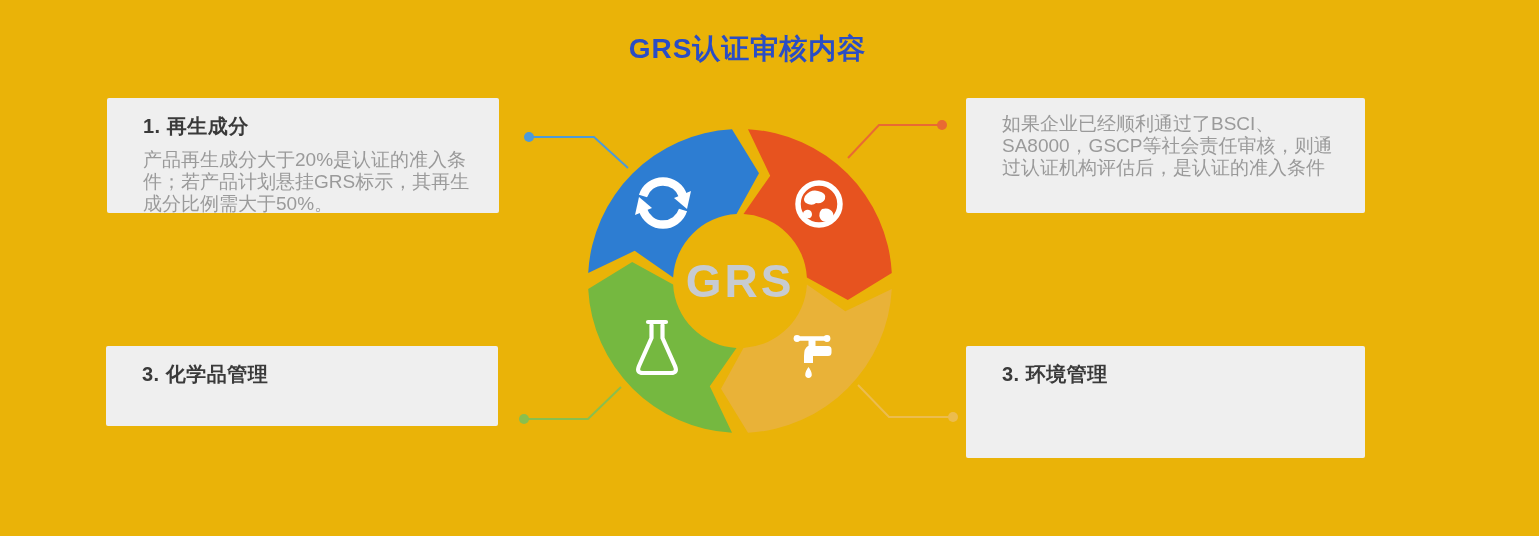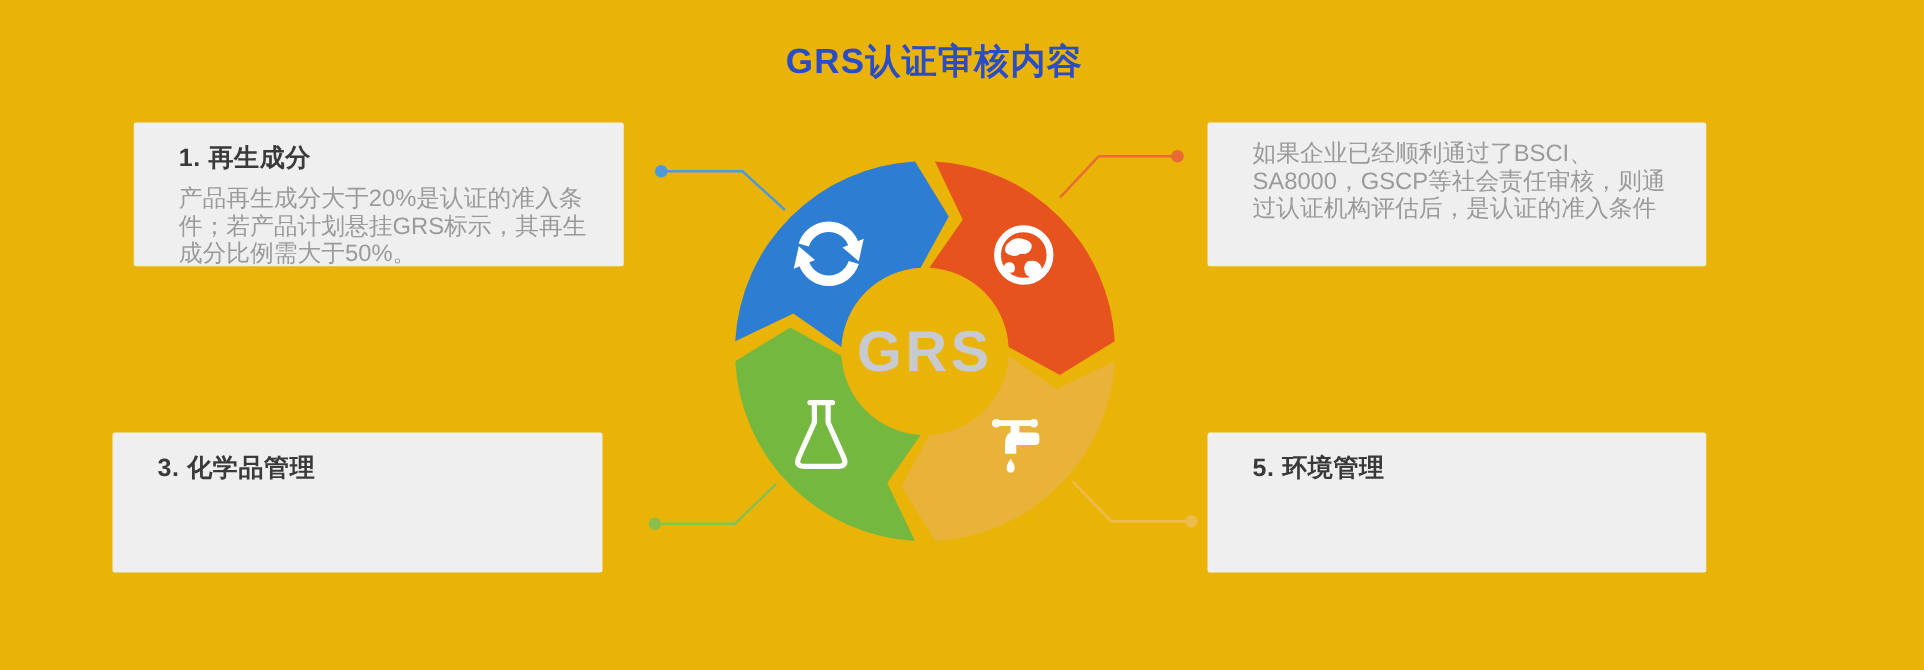--- a/index.html
+++ b/index.html
@@ -15,21 +15,21 @@
 
   .card {
     position:absolute; background:#efefef; border-radius:2px;
     padding:15px 20px 0 36px;
   }
   .card h3 { font-size:20px; font-weight:bold; color:#3a3a3a; margin:0 0 9px 0; letter-spacing:0.5px; }
   .card p  { font-size:19px; color:#9a9a9a; line-height:22px; }
 
   .card-1 { left:107px; top:98px;  width:392px; height:115px; }
   .card-2 { left:966px; top:98px;  width:399px; height:115px; }
-  .card-3 { left:90px; top:346px; width:392px; height:112px; }
+  .card-3 { left:106px; top:346px; width:392px; height:80px; }
   .card-4 { left:966px; top:346px; width:399px; height:112px; }
 
   svg.diagram { position:absolute; left:0; top:0; }
   .grs-label { font-family:"Liberation Sans","DejaVu Sans",sans-serif;
                font-weight:bold; letter-spacing:3px; }
 </style>
 </head>
 <body>
 
 <div class="stage">
@@ -43,21 +43,21 @@
 
   <div class="card card-2">
     <p>如果企业已经顺利通过了BSCI、SA8000，GSCP等社会责任审核，则通过认证机构评估后，是认证的准入条件</p>
   </div>
 
   <div class="card card-3">
     <h3>3. 化学品管理</h3>
   </div>
 
   <div class="card card-4">
-    <h3>5. 环境管理</h3>
+    <h3>3. 环境管理</h3>
   </div>
 
   <svg class="diagram" width="1539" height="536" viewBox="0 0 1539 536">
     <defs>
       <path id="seg" d="M 748 129.2 A 152 152 0 0 1 891.8 273 L 847.8 300 L 806.9 277.5 A 67 67 0 0 0 743.5 214.1 L 770.2 175.7 Z"></path>
     </defs>
 
     <g>
       <polyline points="529,137 594,137 628,168" fill="none" stroke-width="2" stroke="#4e9ad8"></polyline>
       <circle cx="529" cy="137" r="5" fill="#4e9ad8"></circle>

